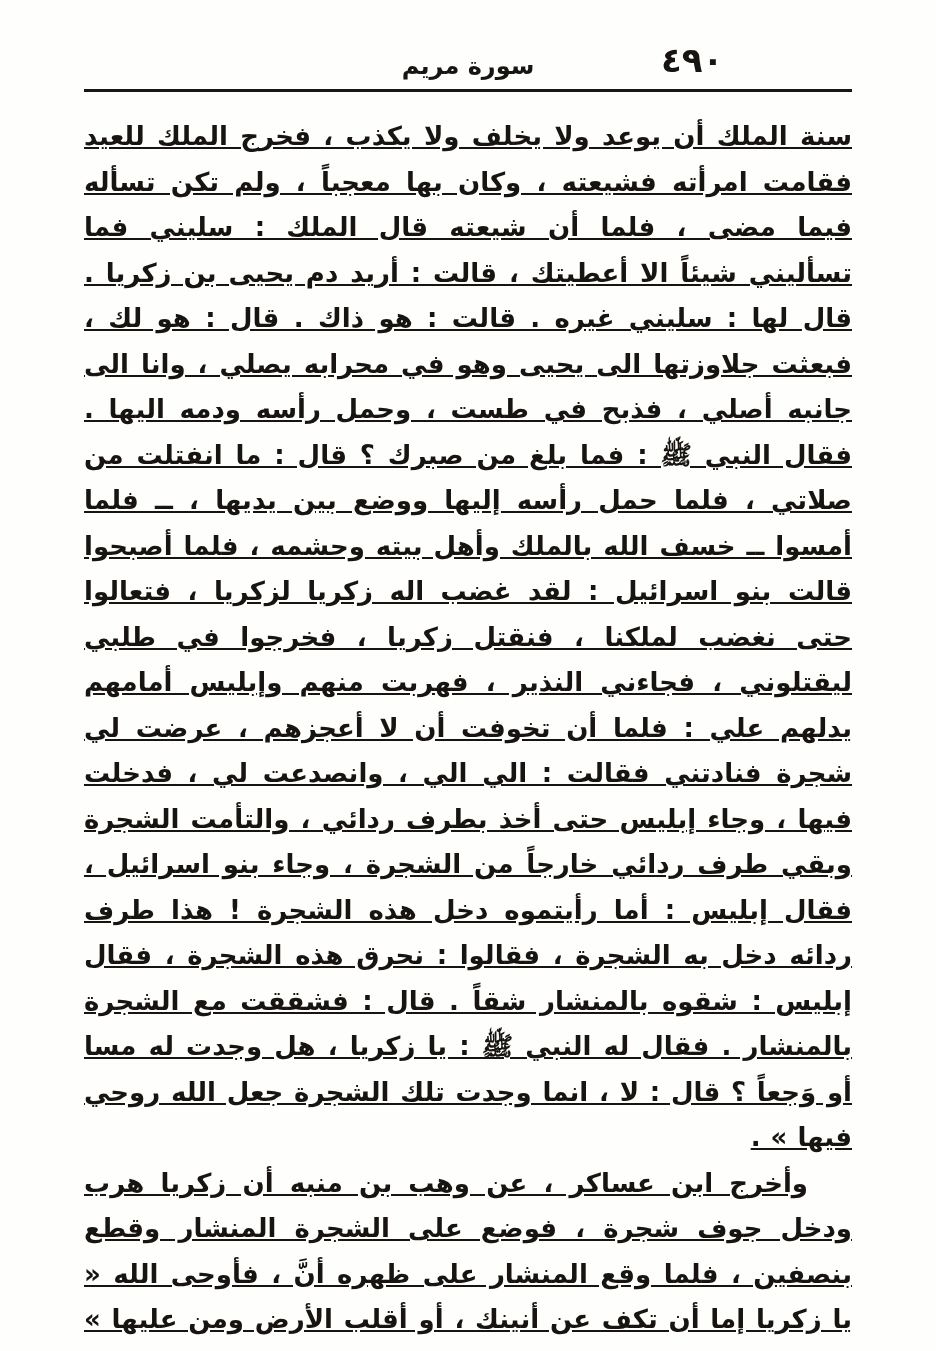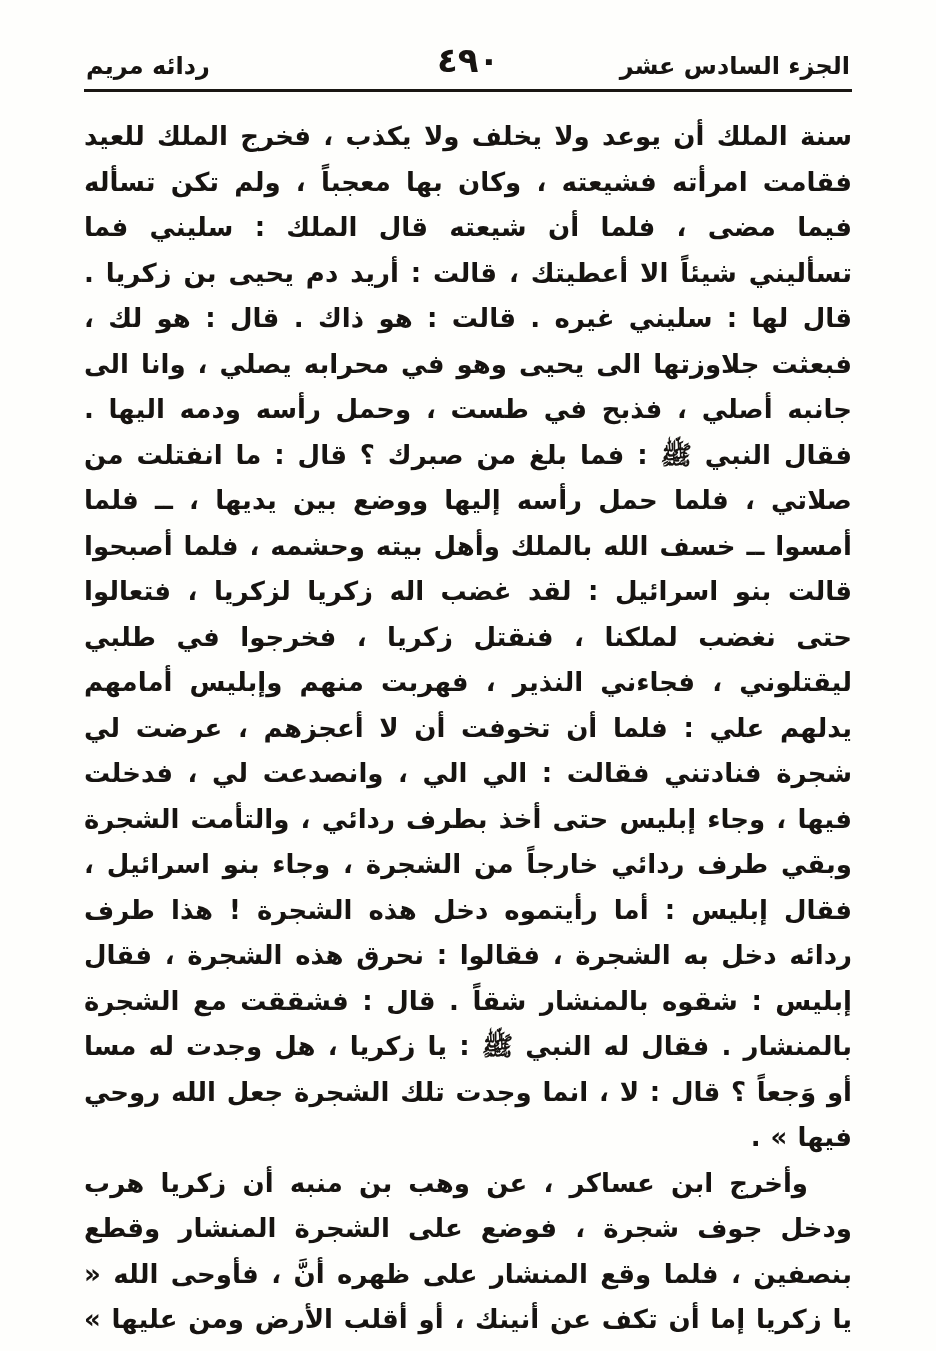--- a/index.html
+++ b/index.html
@@ -40,34 +40,34 @@
   .content {
     padding: 22px 84px 0 84px;
     font-size: 26px;
     line-height: 45.5px;
     text-align: justify;
     font-weight: bold;
   }
   .content p {
     margin: 0;
     word-spacing: 1px;
+    text-decoration: underline;
   }
   .content p.indent {
     text-indent: 44px;
   }
 </style>
 </head>
 <body>
 
 <div class="page">
 
   <div class="header">
-    <span class="part-title">الجزء السادس عشر</span>
     <span class="page-number">٤٩٠</span>
-    <span class="surah-title">ردائه مريم</span>
+    <span class="surah-title">سورة مريم</span>
   </div>
 
   <hr class="header-rule">
 
   <div class="content">
     <p>سنة الملك أن يوعد ولا يخلف ولا يكذب ، فخرج الملك للعيد فقامت امرأته فشيعته ، وكان بها معجباً ، ولم تكن تسأله فيما مضى ، فلما أن شيعته قال الملك : سليني فما تسأليني شيئاً الا أعطيتك ، قالت : أريد دم يحيى بن زكريا . قال لها : سليني غيره . قالت : هو ذاك . قال : هو لك ، فبعثت جلاوزتها الى يحيى وهو في محرابه يصلي ، وانا الى جانبه أصلي ، فذبح في طست ، وحمل رأسه ودمه اليها . فقال النبي ﷺ : فما بلغ من صبرك ؟ قال : ما انفتلت من صلاتي ، فلما حمل رأسه إليها ووضع بين يديها ، ــ فلما أمسوا ــ خسف الله بالملك وأهل بيته وحشمه ، فلما أصبحوا قالت بنو اسرائيل : لقد غضب اله زكريا لزكريا ، فتعالوا حتى نغضب لملكنا ، فنقتل زكريا ، فخرجوا في طلبي ليقتلوني ، فجاءني النذير ، فهربت منهم وإبليس أمامهم يدلهم علي : فلما أن تخوفت أن لا أعجزهم ، عرضت لي شجرة فنادتني فقالت : الي الي ، وانصدعت لي ، فدخلت فيها ، وجاء إبليس حتى أخذ بطرف ردائي ، والتأمت الشجرة وبقي طرف ردائي خارجاً من الشجرة ، وجاء بنو اسرائيل ، فقال إبليس : أما رأيتموه دخل هذه الشجرة ! هذا طرف ردائه دخل به الشجرة ، فقالوا : نحرق هذه الشجرة ، فقال إبليس : شقوه بالمنشار شقاً . قال : فشققت مع الشجرة بالمنشار . فقال له النبي ﷺ : يا زكريا ، هل وجدت له مسا أو وَجعاً ؟ قال : لا ، انما وجدت تلك الشجرة جعل الله روحي فيها » .</p>
     <p class="indent">وأخرج ابن عساكر ، عن وهب بن منبه أن زكريا هرب ودخل جوف شجرة ، فوضع على الشجرة المنشار وقطع بنصفين ، فلما وقع المنشار على ظهره أنَّ ، فأوحى الله « يا زكريا إما أن تكف عن أنينك ، أو أقلب الأرض ومن عليها » فسكت حتى قطع نصفين .</p>
 
   </div>
 

